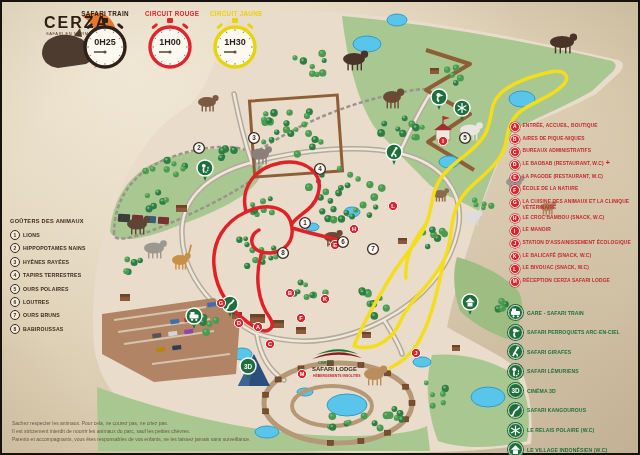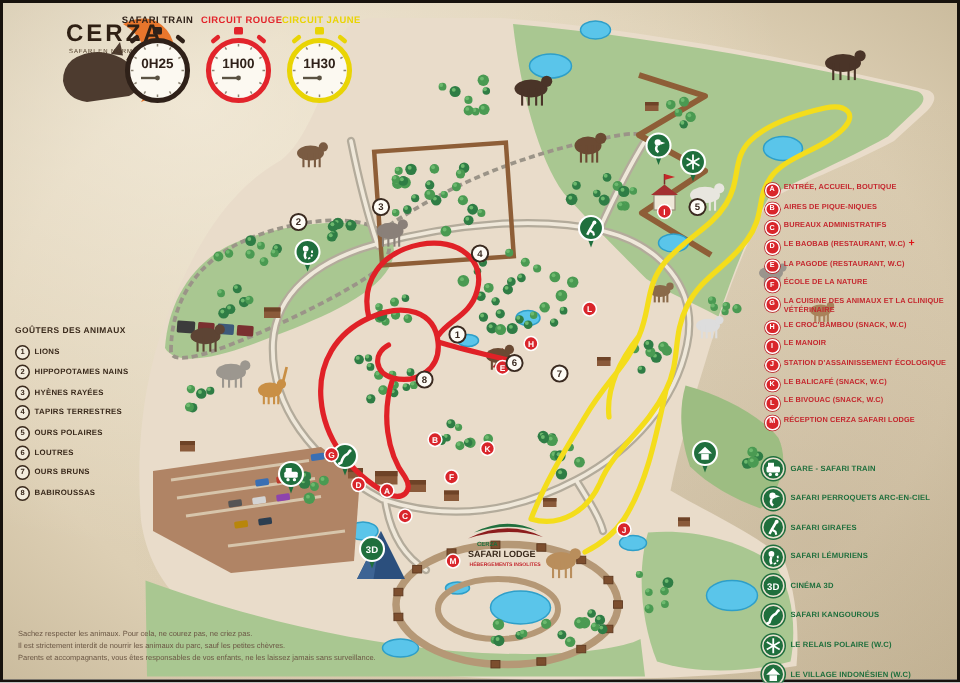--- a/index.html
+++ b/index.html
@@ -10,21 +10,21 @@
       radial-gradient(ellipse at 85% 80%, rgba(120,95,60,.18), rgba(120,95,60,0) 60%),
       radial-gradient(ellipse at 50% 50%, #e6dac3 0%, #ddcfb4 70%, #cbbc9e 100%);
   }
   #map{position:absolute;left:0;top:0;z-index:1;}
   .panel{position:absolute;z-index:3;}
   
   .logo{left:16px;top:6px;width:118px;height:66px;}
   .logo-title{position:absolute;left:26px;top:6px;font-weight:bold;font-size:16px;letter-spacing:2px;color:#2f2014;}
   .logo-sub{position:absolute;left:28px;top:23px;font-size:4px;letter-spacing:.6px;color:#4a3723;}
   
-  .circuits{left:78px;top:8px;display:flex;gap:4px;}
+  .circuits{left:78px;top:8px;display:flex;gap:15px;}
   .circuit{width:50px;text-align:center;}
   .c-label{font-size:6.3px;font-weight:bold;letter-spacing:.3px;white-space:nowrap;margin-bottom:1px;}
   
   .feeding{left:8px;top:216px;width:96px;}
   .feed-title{font-size:5.6px;font-weight:bold;color:#3a2a1c;letter-spacing:.3px;margin-bottom:6px;}
   .feed-item{display:flex;align-items:center;gap:3px;margin-bottom:3.4px;}
   .feed-num{width:8px;height:8px;border-radius:50%;border:1px solid #3a2a1c;background:#f3ecdd;
     font-size:5px;font-weight:bold;color:#3a2a1c;display:flex;align-items:center;justify-content:center;flex:0 0 auto;}
   .feed-label{font-size:5.2px;font-weight:bold;color:#3a2a1c;letter-spacing:.2px;}
   

